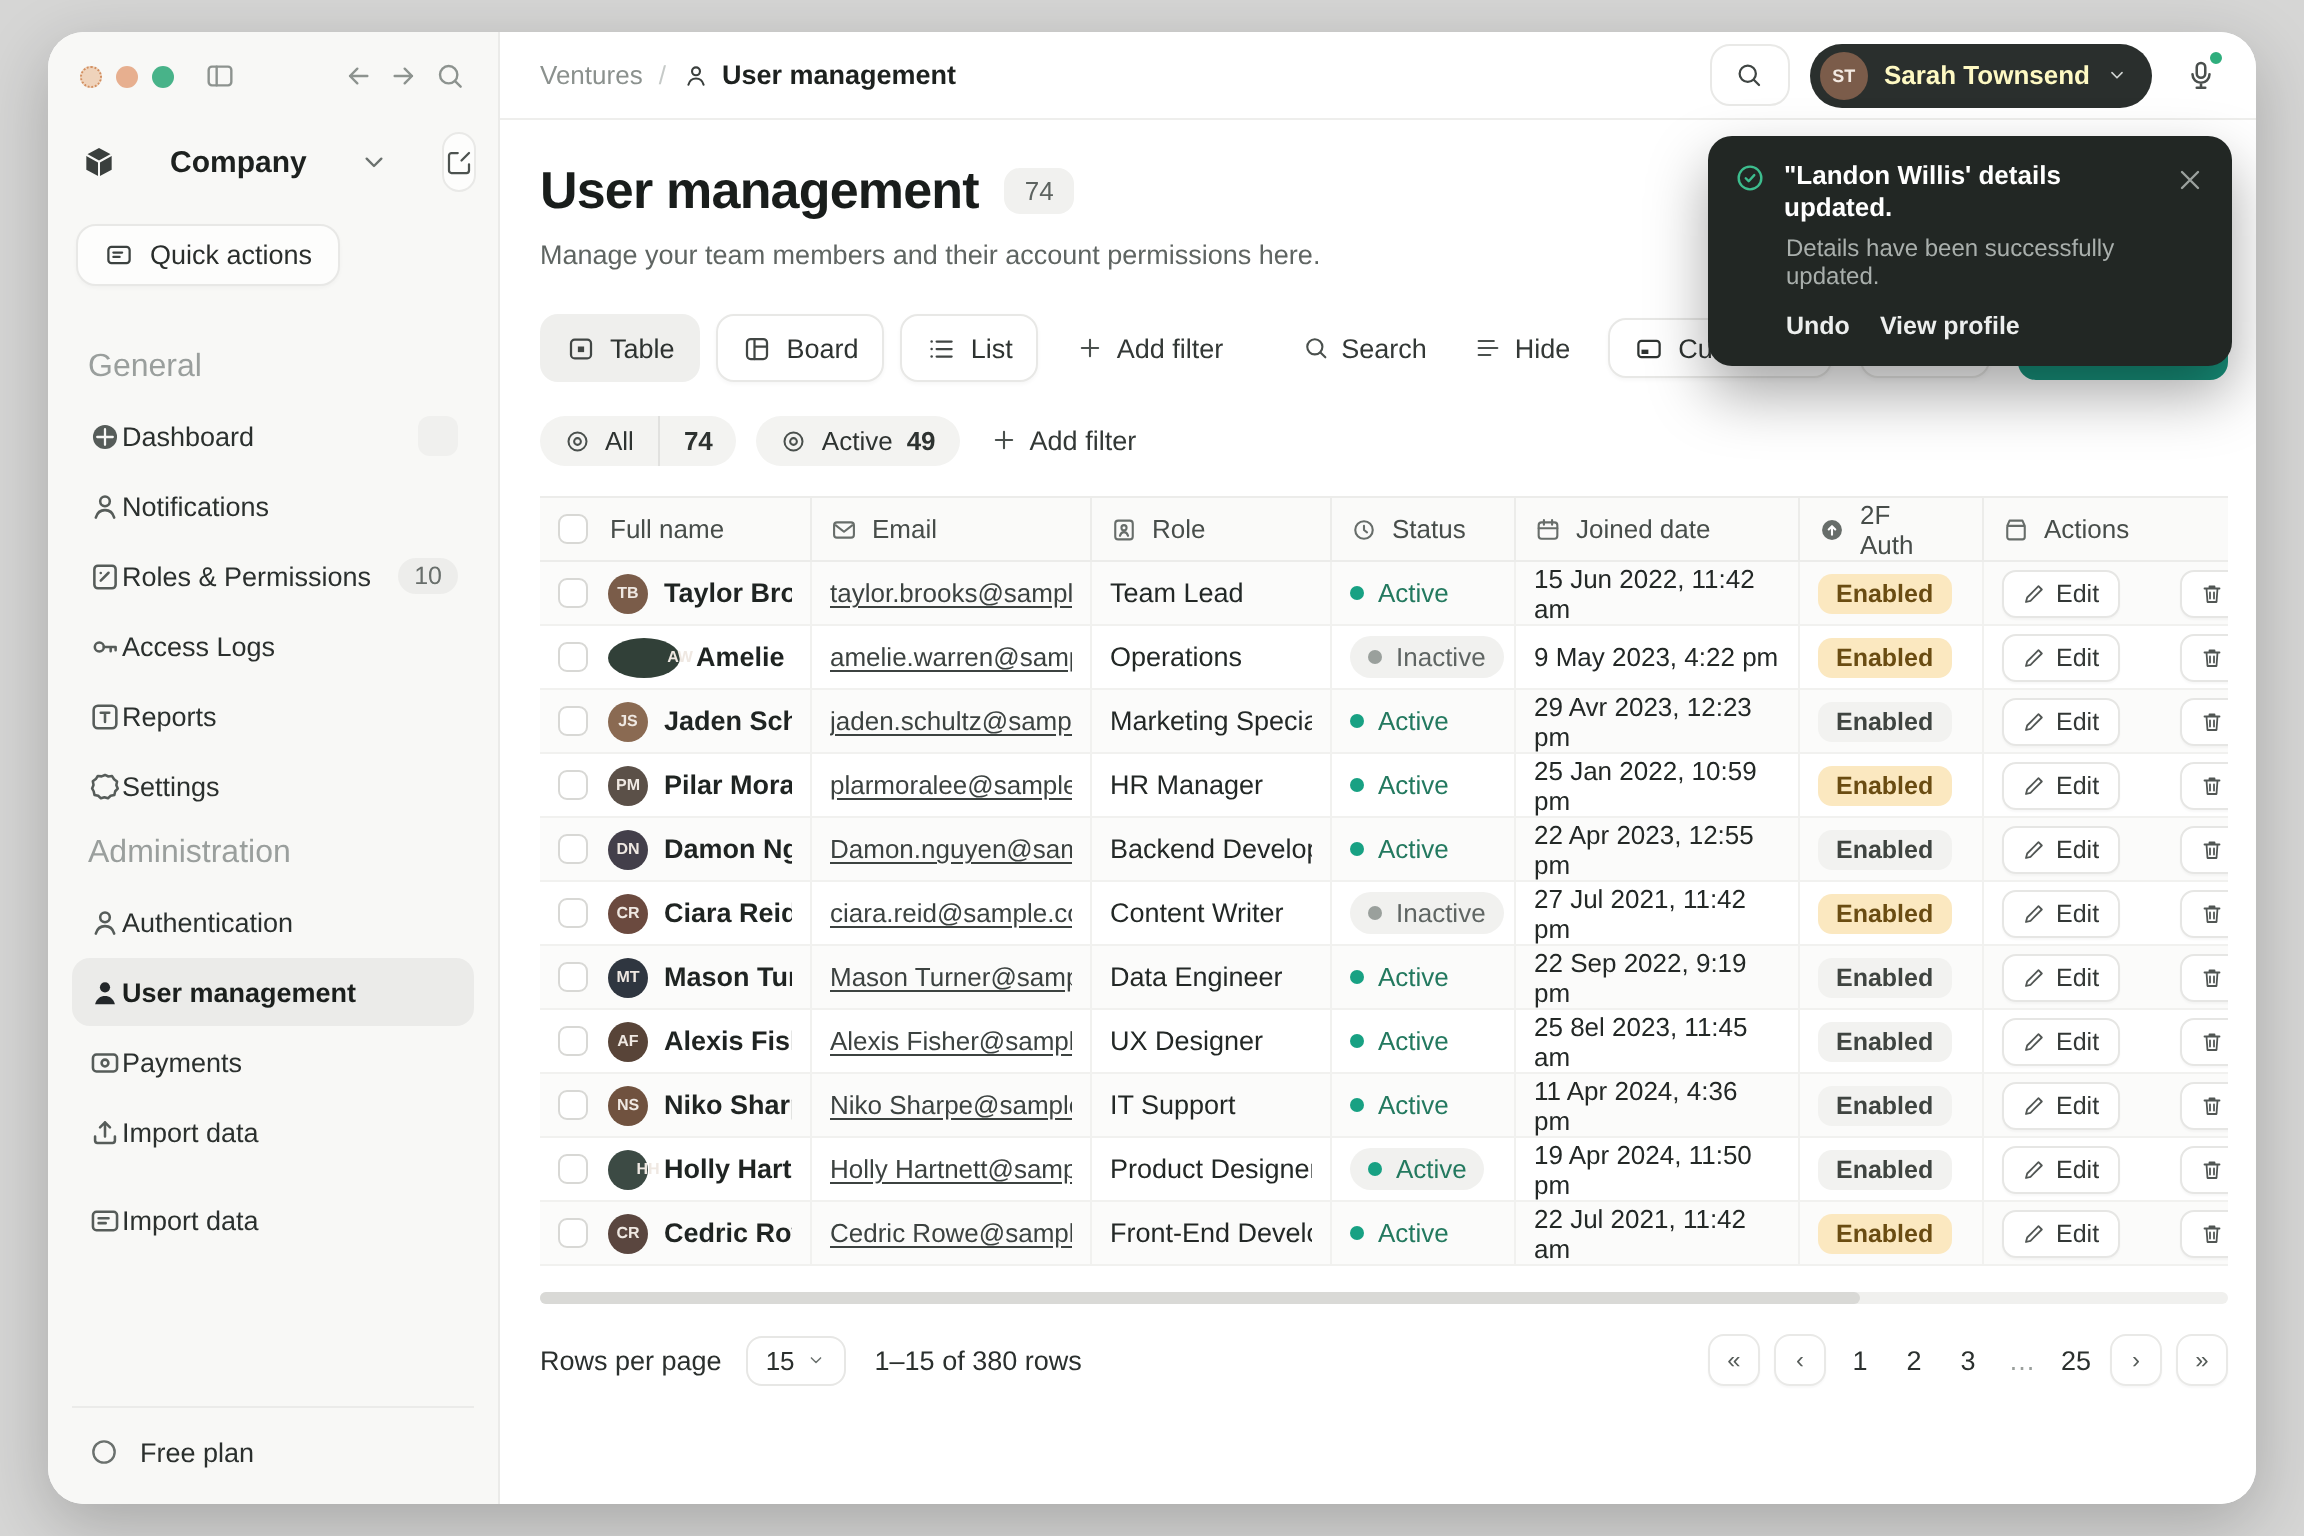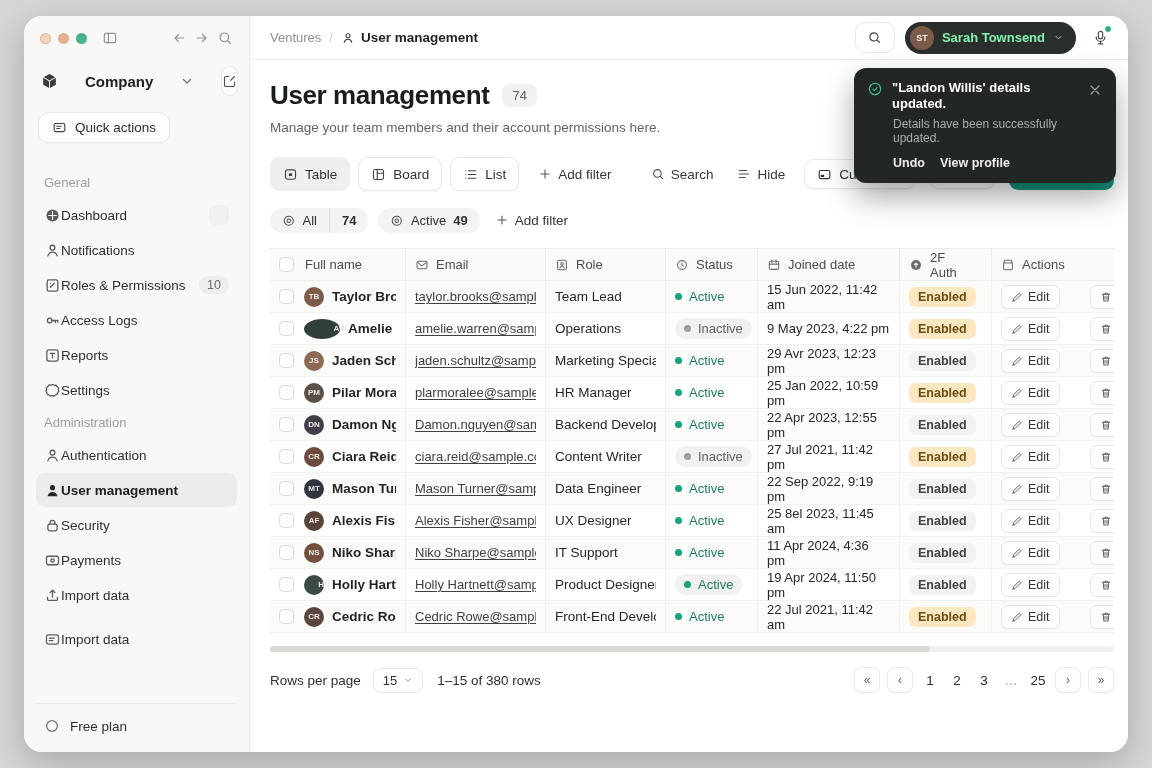--- a/index.html
+++ b/index.html
@@ -16,21 +16,21 @@
   .dot2 { background:#e7af8f; }
   .dot3 { background:#48b389; }
   .win-row .panel { margin-left:8px; }
   .win-row .spring { flex:1; }
   .company-row { display:flex; align-items:center; gap:26px; padding:0 4px; margin-bottom:16px; }
   .company-row .cube { color:#3a3f3d; }
   .company-name { font-size:15px; font-weight:700; color:#1d211f; }
   .company-chev { width:12px; height:12px; color:#6c726f; }
   .edit-btn { margin-left:auto; width:30px; height:30px; border-radius:9px; background:#fdfdfc; border:1px solid #e9e9e7; display:flex; align-items:center; justify-content:center; color:#4c524f; }
   .quick-actions { display:inline-flex; align-items:center; gap:8px; border:1px solid #e8e8e6; background:#fdfdfc; border-radius:10px; padding:7px 13px; font-size:13.5px; color:#2a2e2c; margin:0 2px 24px; width:fit-content; box-shadow:0 1px 2px rgba(0,0,0,.03); }
-  .sec-label { font-size:13px; color:#9a9f9d; margin:8px 8px 8px; display:flex; align-items:center; gap:5px; }
+  .sec-label { font-size:16px; color:#9a9f9d; margin:8px 8px 8px; display:flex; align-items:center; gap:5px; }
   .sec-label svg { width:10px; height:10px; }
   .nav-item { display:flex; align-items:center; height:34px; padding:0 8px; border-radius:9px; font-size:13.5px; color:#2b302e; margin-bottom:1px; cursor:default; }
   .nav-item .icon { color:#565c59; width:17px; height:17px; }
   .nav-item.active { background:#ebebe9; font-weight:700; color:#1b1f1d; }
   .nav-item.active .icon { color:#23272:5; color:#23272a; }
   .nav-item.spaced { margin-top:10px; }
   .nav-badge { margin-left:auto; font-size:12.5px; color:#686e6b; background:#ededeb; border-radius:999px; padding:2px 8px; }
   .nav-caret { margin-left:auto; width:20px; height:20px; border-radius:6px; background:#f0f0ee; display:flex; align-items:center; justify-content:center; color:#6b716e; font-size:8px; }
   .side-footer { margin-top:auto; border-top:1px solid #ebebe9; padding:14px 8px 18px; display:flex; align-items:center; gap:10px; font-size:13.5px; color:#2b302e; }
   .side-footer .icon { color:#6b716e; }
@@ -40,21 +40,21 @@
   .topbar { height:44px; border-bottom:1px solid #eeeeec; display:flex; align-items:center; padding:0 14px 0 20px; flex:none; }
   .crumb { display:flex; align-items:center; gap:8px; font-size:13px; }
   .crumb-parent { color:#8b918e; }
   .crumb-sep { color:#c6cac8; }
   .crumb-cur { display:flex; align-items:center; gap:6px; font-weight:700; color:#1d211f; font-size:13.5px; }
   .crumb-cur .icon { width:14px; height:14px; color:#3a3f3d; }
   .topbar-right { margin-left:auto; display:flex; align-items:center; gap:10px; }
   .search-btn { width:40px; height:31px; border:1px solid #e9e9e7; border-radius:10px; background:#fff; display:flex; align-items:center; justify-content:center; color:#3f4543; }
   .user-pill { display:flex; align-items:center; gap:8px; background:#2a2f2d; border-radius:999px; padding:4px 12px 4px 5px; }
   .user-avatar { width:24px; height:24px; border-radius:50%; background:#7b5c4a; color:#f3e9e1; font-size:9px; font-weight:700; display:flex; align-items:center; justify-content:center; }
-  .user-name { font-size:13px; font-weight:600; color:#86efac; }
+  .user-name { font-size:13px; font-weight:600; color:#fef9c3; }
   .user-pill .chev { width:11px; height:11px; color:#cfd3d1; }
   .bell-btn { position:relative; width:28px; height:28px; display:flex; align-items:center; justify-content:center; color:#4a4f4d; }
   .bell-dot { position:absolute; top:1px; right:2px; width:8px; height:8px; border-radius:50%; background:#2fae7d; border:1.5px solid #fff; }
 
   
   .toast { position:absolute; right:12px; top:52px; width:262px; background:#222724; border-radius:12px; padding:12px 13px 13px; box-shadow:0 14px 30px rgba(0,0,0,.35); z-index:9; }
   .toast-head { display:flex; align-items:flex-start; gap:9px; }
   .toast-ok { width:17px; height:17px; color:#3dbd8e; stroke-width:2; margin-top:1px; }
   .toast-title { font-size:13px; font-weight:700; color:#fff; flex:1; line-height:1.25; }
   .toast-close { color:#9ba19e; width:12px; height:12px; margin-top:2px; }
@@ -374,26 +374,20 @@
           <span>Authentication</span>
         </div>
         <div class="nav-item active">
           <svg class="icon">
             <use href="#s-user-fill"></use>
           </svg>
           <span>User management</span>
         </div>
         <div class="nav-item">
           <svg class="icon">
-            <use href="#s-lock"></use>
-          </svg>
-          <span>Security</span>
-        </div>
-        <div class="nav-item">
-          <svg class="icon">
             <use href="#s-pay"></use>
           </svg>
           <span>Payments</span>
         </div>
         <div class="nav-item">
           <svg class="icon">
             <use href="#s-upload"></use>
           </svg>
           <span>Import data</span>
         </div>

